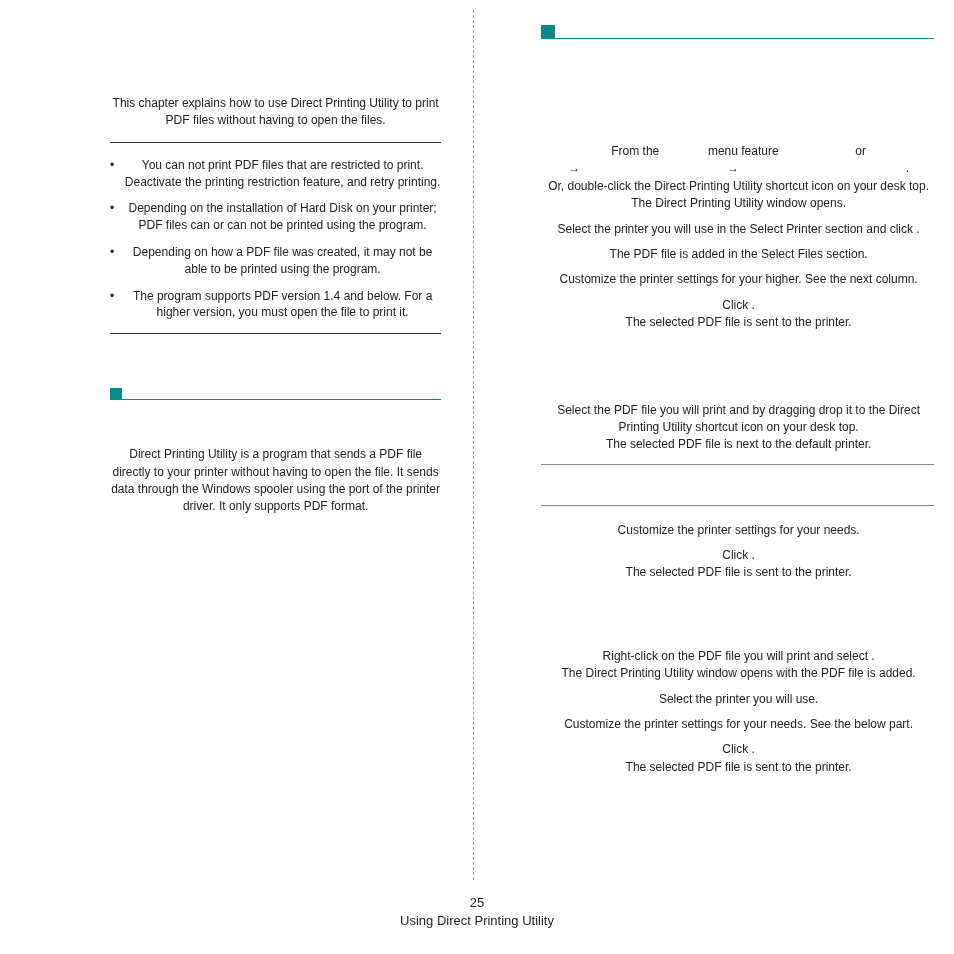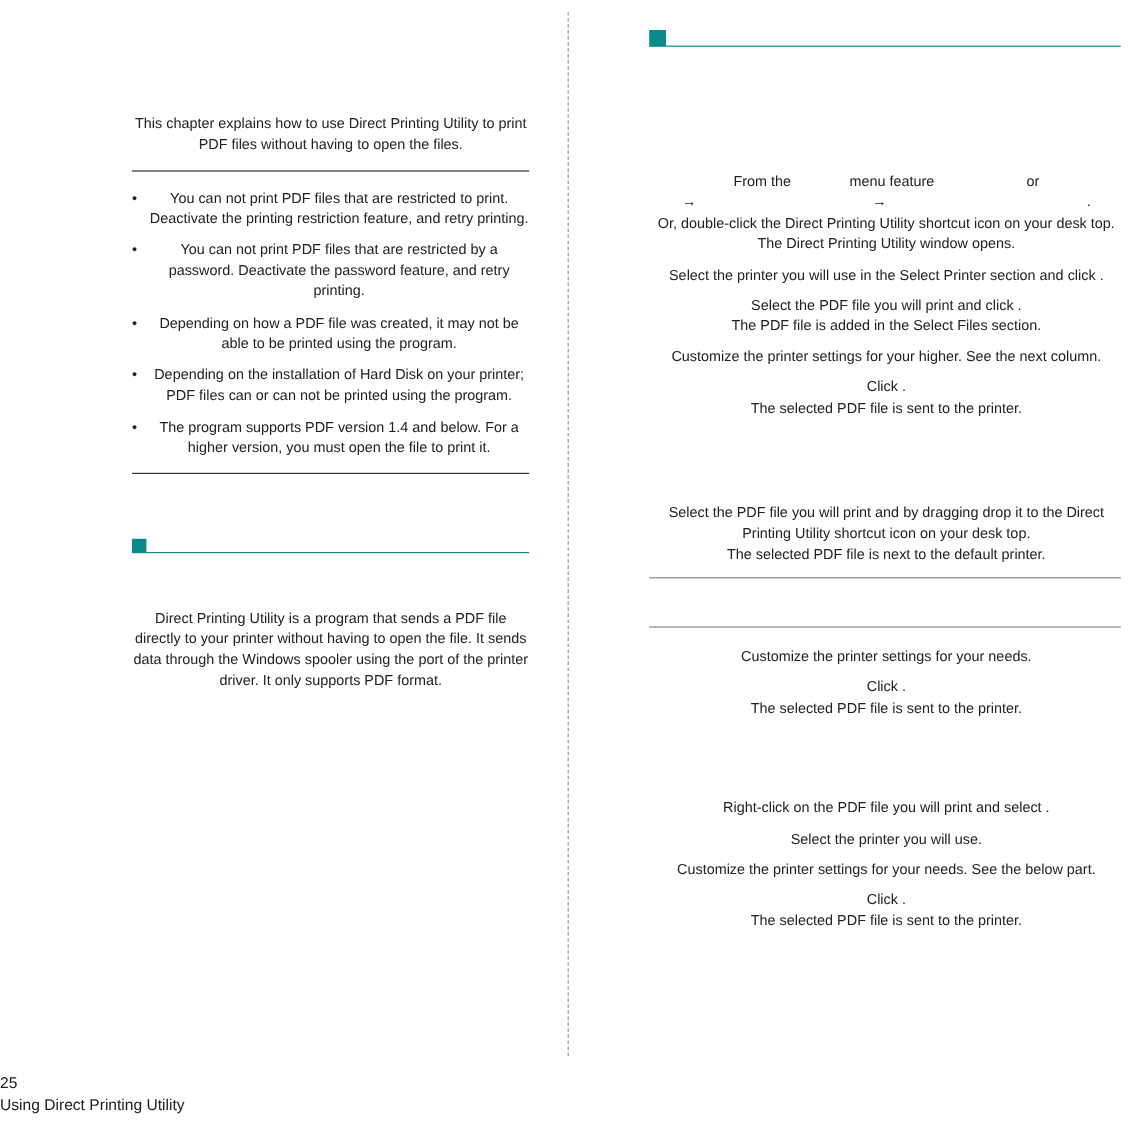--- a/index.html
+++ b/index.html
@@ -60,20 +60,21 @@
     content: "•";
     position: absolute;
     left: 0;
     top: 0;
   }
   .footer {
     position: absolute;
     bottom: 26px;
     left: 0;
     right: 0;
+    text-align: center;
     font-size: 13px;
   }
   .footer-num { margin-bottom: 3px; }
   .step { margin-bottom: 8px; line-height:1.45; padding-left:2px;}
   .step .t { display:block; }
   .arrow { font-family: "Segoe UI Symbol","Arial Unicode MS",sans-serif; }
   .spacer-lg { height: 40px; }
   .spacer-md { height: 28px; }
   .spacer-sm { height: 14px; }
   .teal-bar.col-right-hdr { margin-bottom: 20px; }
@@ -83,23 +84,22 @@
 
 <div class="page">
   <div class="vline"></div>
 
   <div class="col col-left">
     <div style="height:70px;"></div>
     <p class="p">This chapter explains how to use Direct Printing Utility to print PDF files without having to open the files.</p>
     <hr class="hr">
     <ul class="bullets">
       <li>You can not print PDF files that are restricted to print. Deactivate the printing restriction feature, and retry printing.</li>
-      <li>You can not print PDF files that are restricted by a password. Deactivate the password feature, and retry printing.</li>
+      <li>Depending on the installation of Hard Disk on your printer; PDF files can or can not be printed using the                              program.</li>
       <li>Depending on how a PDF file was created, it may not be able to be printed using the                                  program.</li>
-      <li>Depending on the installation of Hard Disk on your printer; PDF files can or can not be printed using the                              program.</li>
       <li>The                                   program supports PDF version 1.4 and below. For a higher version, you must open the file to print it.</li>
     </ul>
     <hr class="hr">
 
     <div class="spacer-lg"></div>
     <div class="teal-bar small">
       <div class="teal-block"></div>
         <div class="teal-line"></div>
     </div>
     <div class="spacer-md"></div>
@@ -130,21 +130,20 @@
         <span style="display:inline-block;width:140px;"></span>
         <span class="arrow">→</span>
         <span style="display:inline-block;width:160px;"></span>
         <span>.</span>
       </span>
       <span class="t">Or, double-click the Direct Printing Utility shortcut icon on your desk top.</span>
       <span class="t">The Direct Printing Utility window opens.</span>
     </div>
     <div class="step">Select the printer you will use in the Select Printer section and click           .</div>
     <div class="step">
-      <span class="t">Select the PDF file you will print and click           .</span>
       <span class="t">The PDF file is added in the Select Files section.</span>
     </div>
     <div class="step">Customize the printer settings for your higher. See the next column.</div>
     <div class="step">
       <span class="t">Click         .</span>
       <span class="t">The selected PDF file is sent to the printer.</span>
     </div>
 
     <div class="spacer-lg"></div>
     <div style="height:22px;"></div>
@@ -160,20 +159,21 @@
     <div class="step">
       <span class="t">Click         .</span>
       <span class="t">The selected PDF file is sent to the printer.</span>
     </div>
 
     <div class="spacer-lg"></div>
     <div style="height:18px;"></div>
 
     <div class="step">
       <span class="t">Right-click on the PDF file you will print and select                          .</span>
+      <span class="t">The Direct Printing Utility window opens with the PDF file is added.</span>
     </div>
     <div class="step">Select the printer you will use.</div>
     <div class="step">Customize the printer settings for your needs. See the below part.</div>
     <div class="step">
       <span class="t">Click          .</span>
       <span class="t">The selected PDF file is sent to the printer.</span>
     </div>
   </div>
 </div>
 

